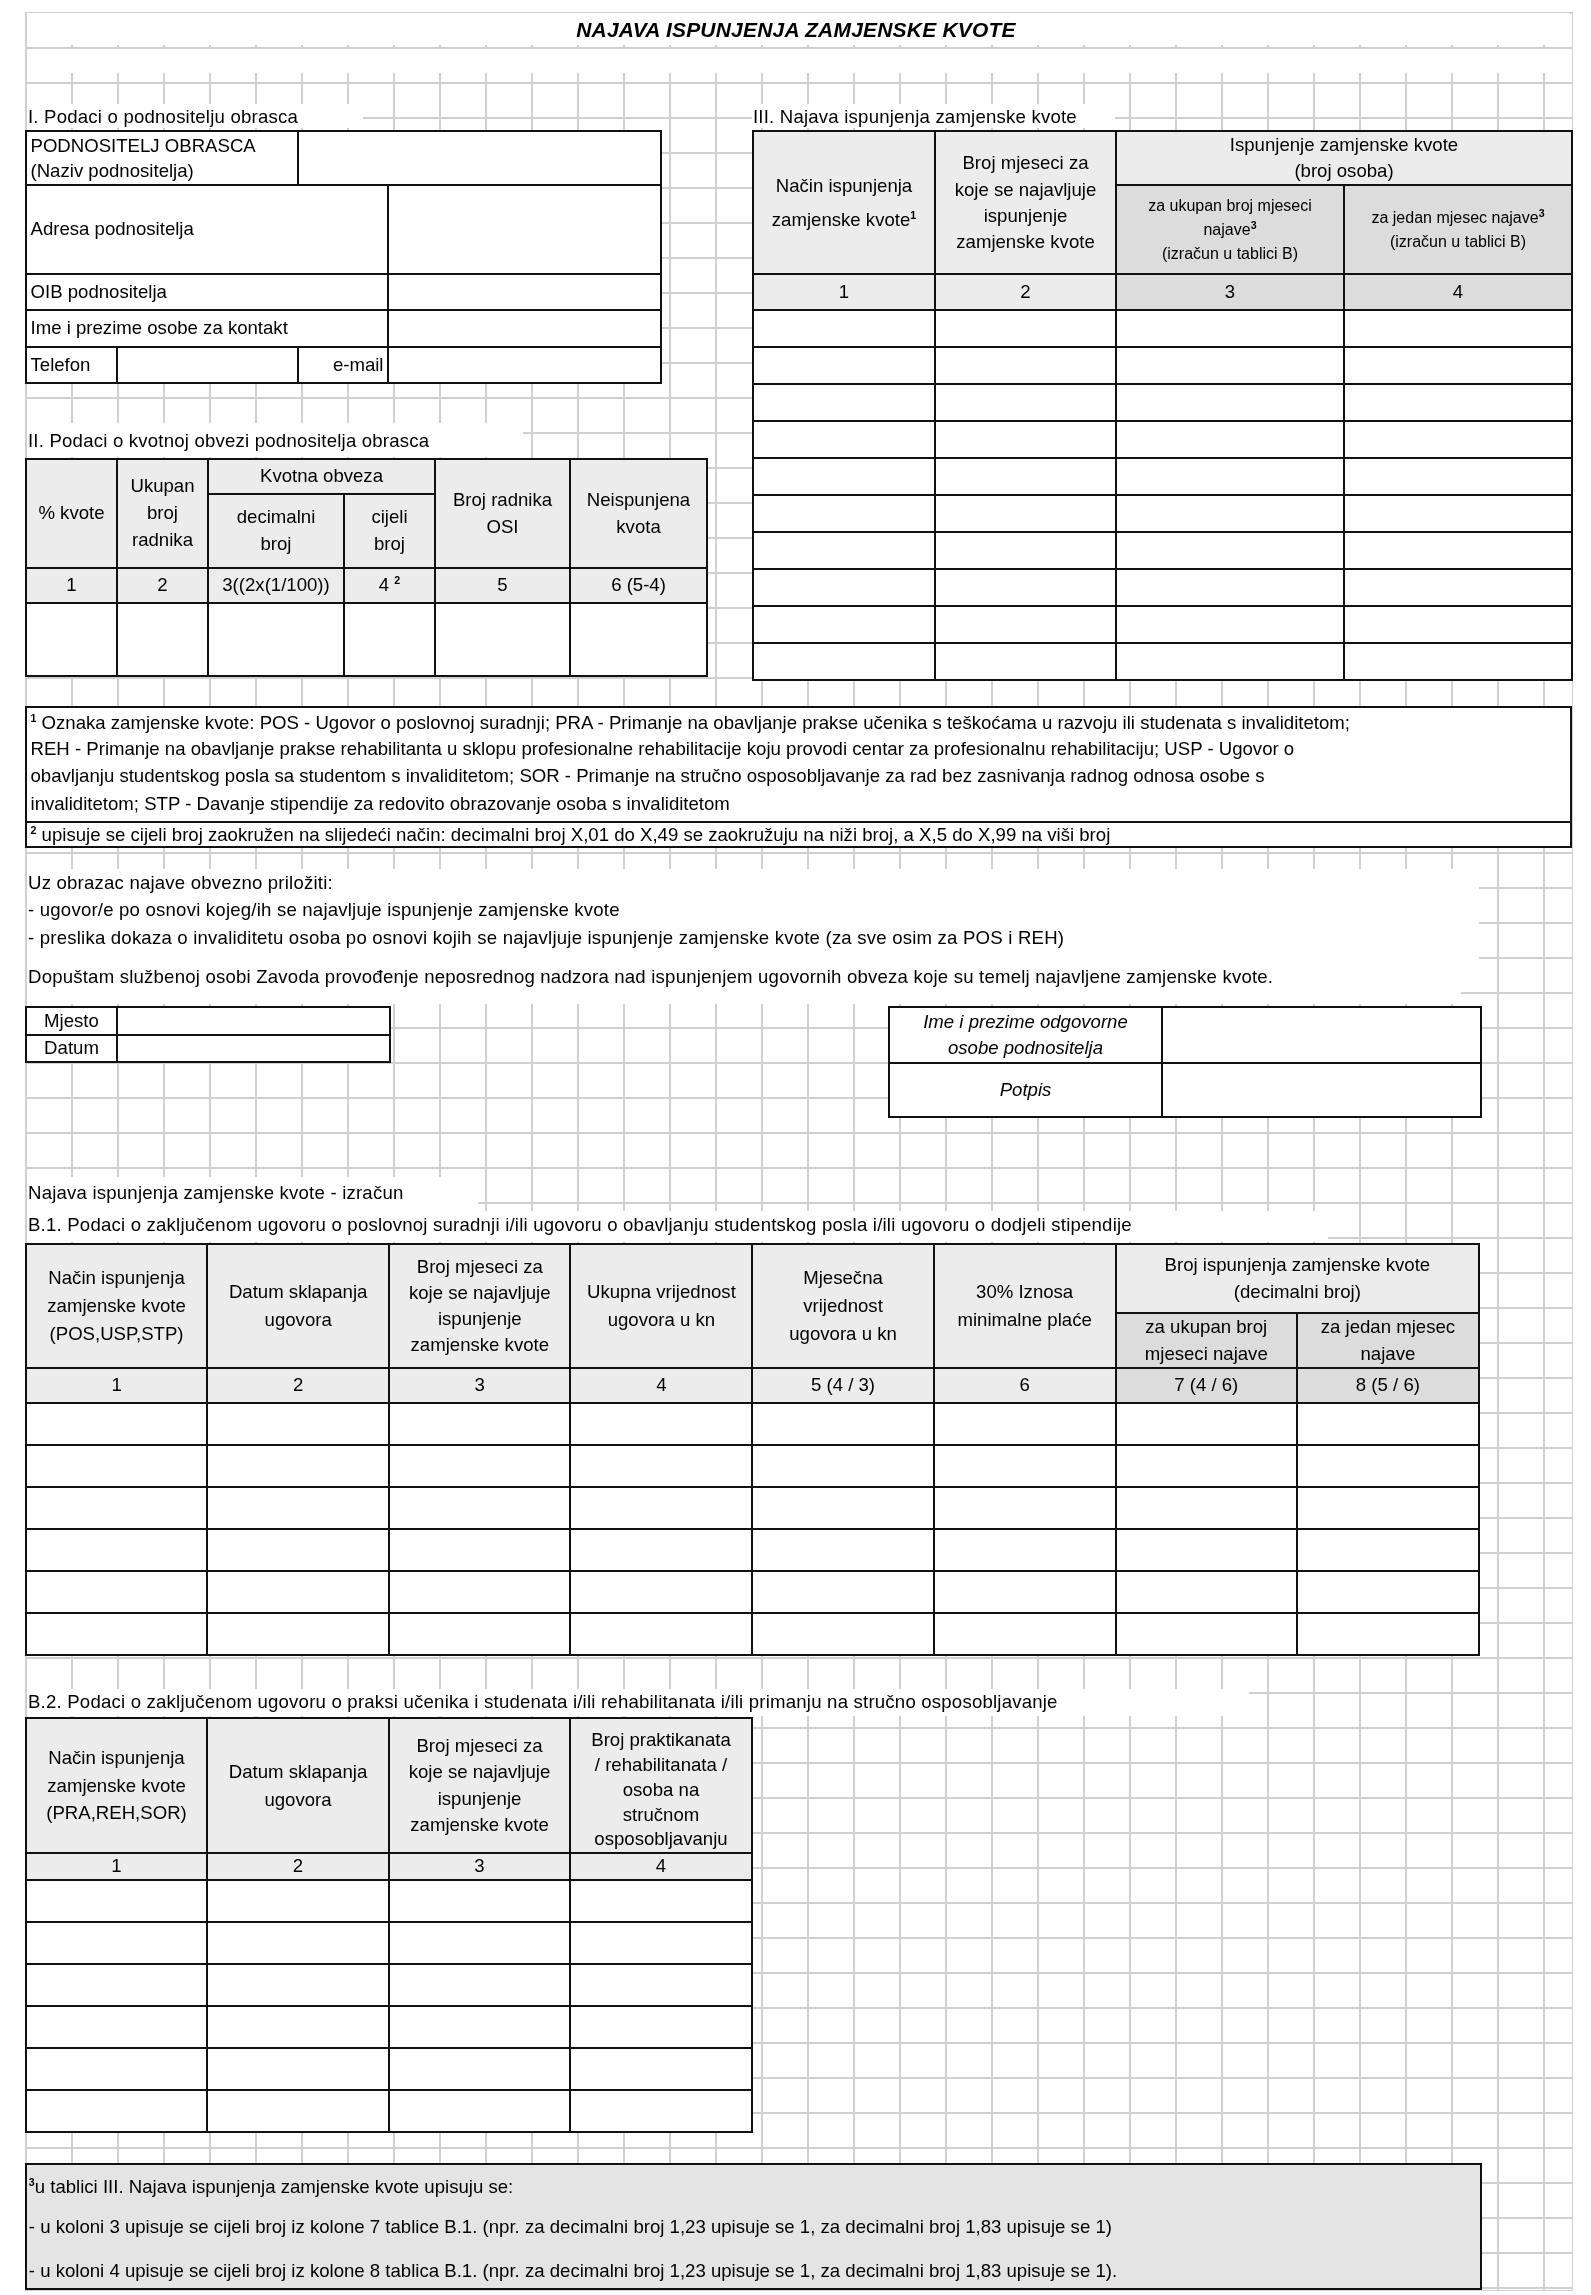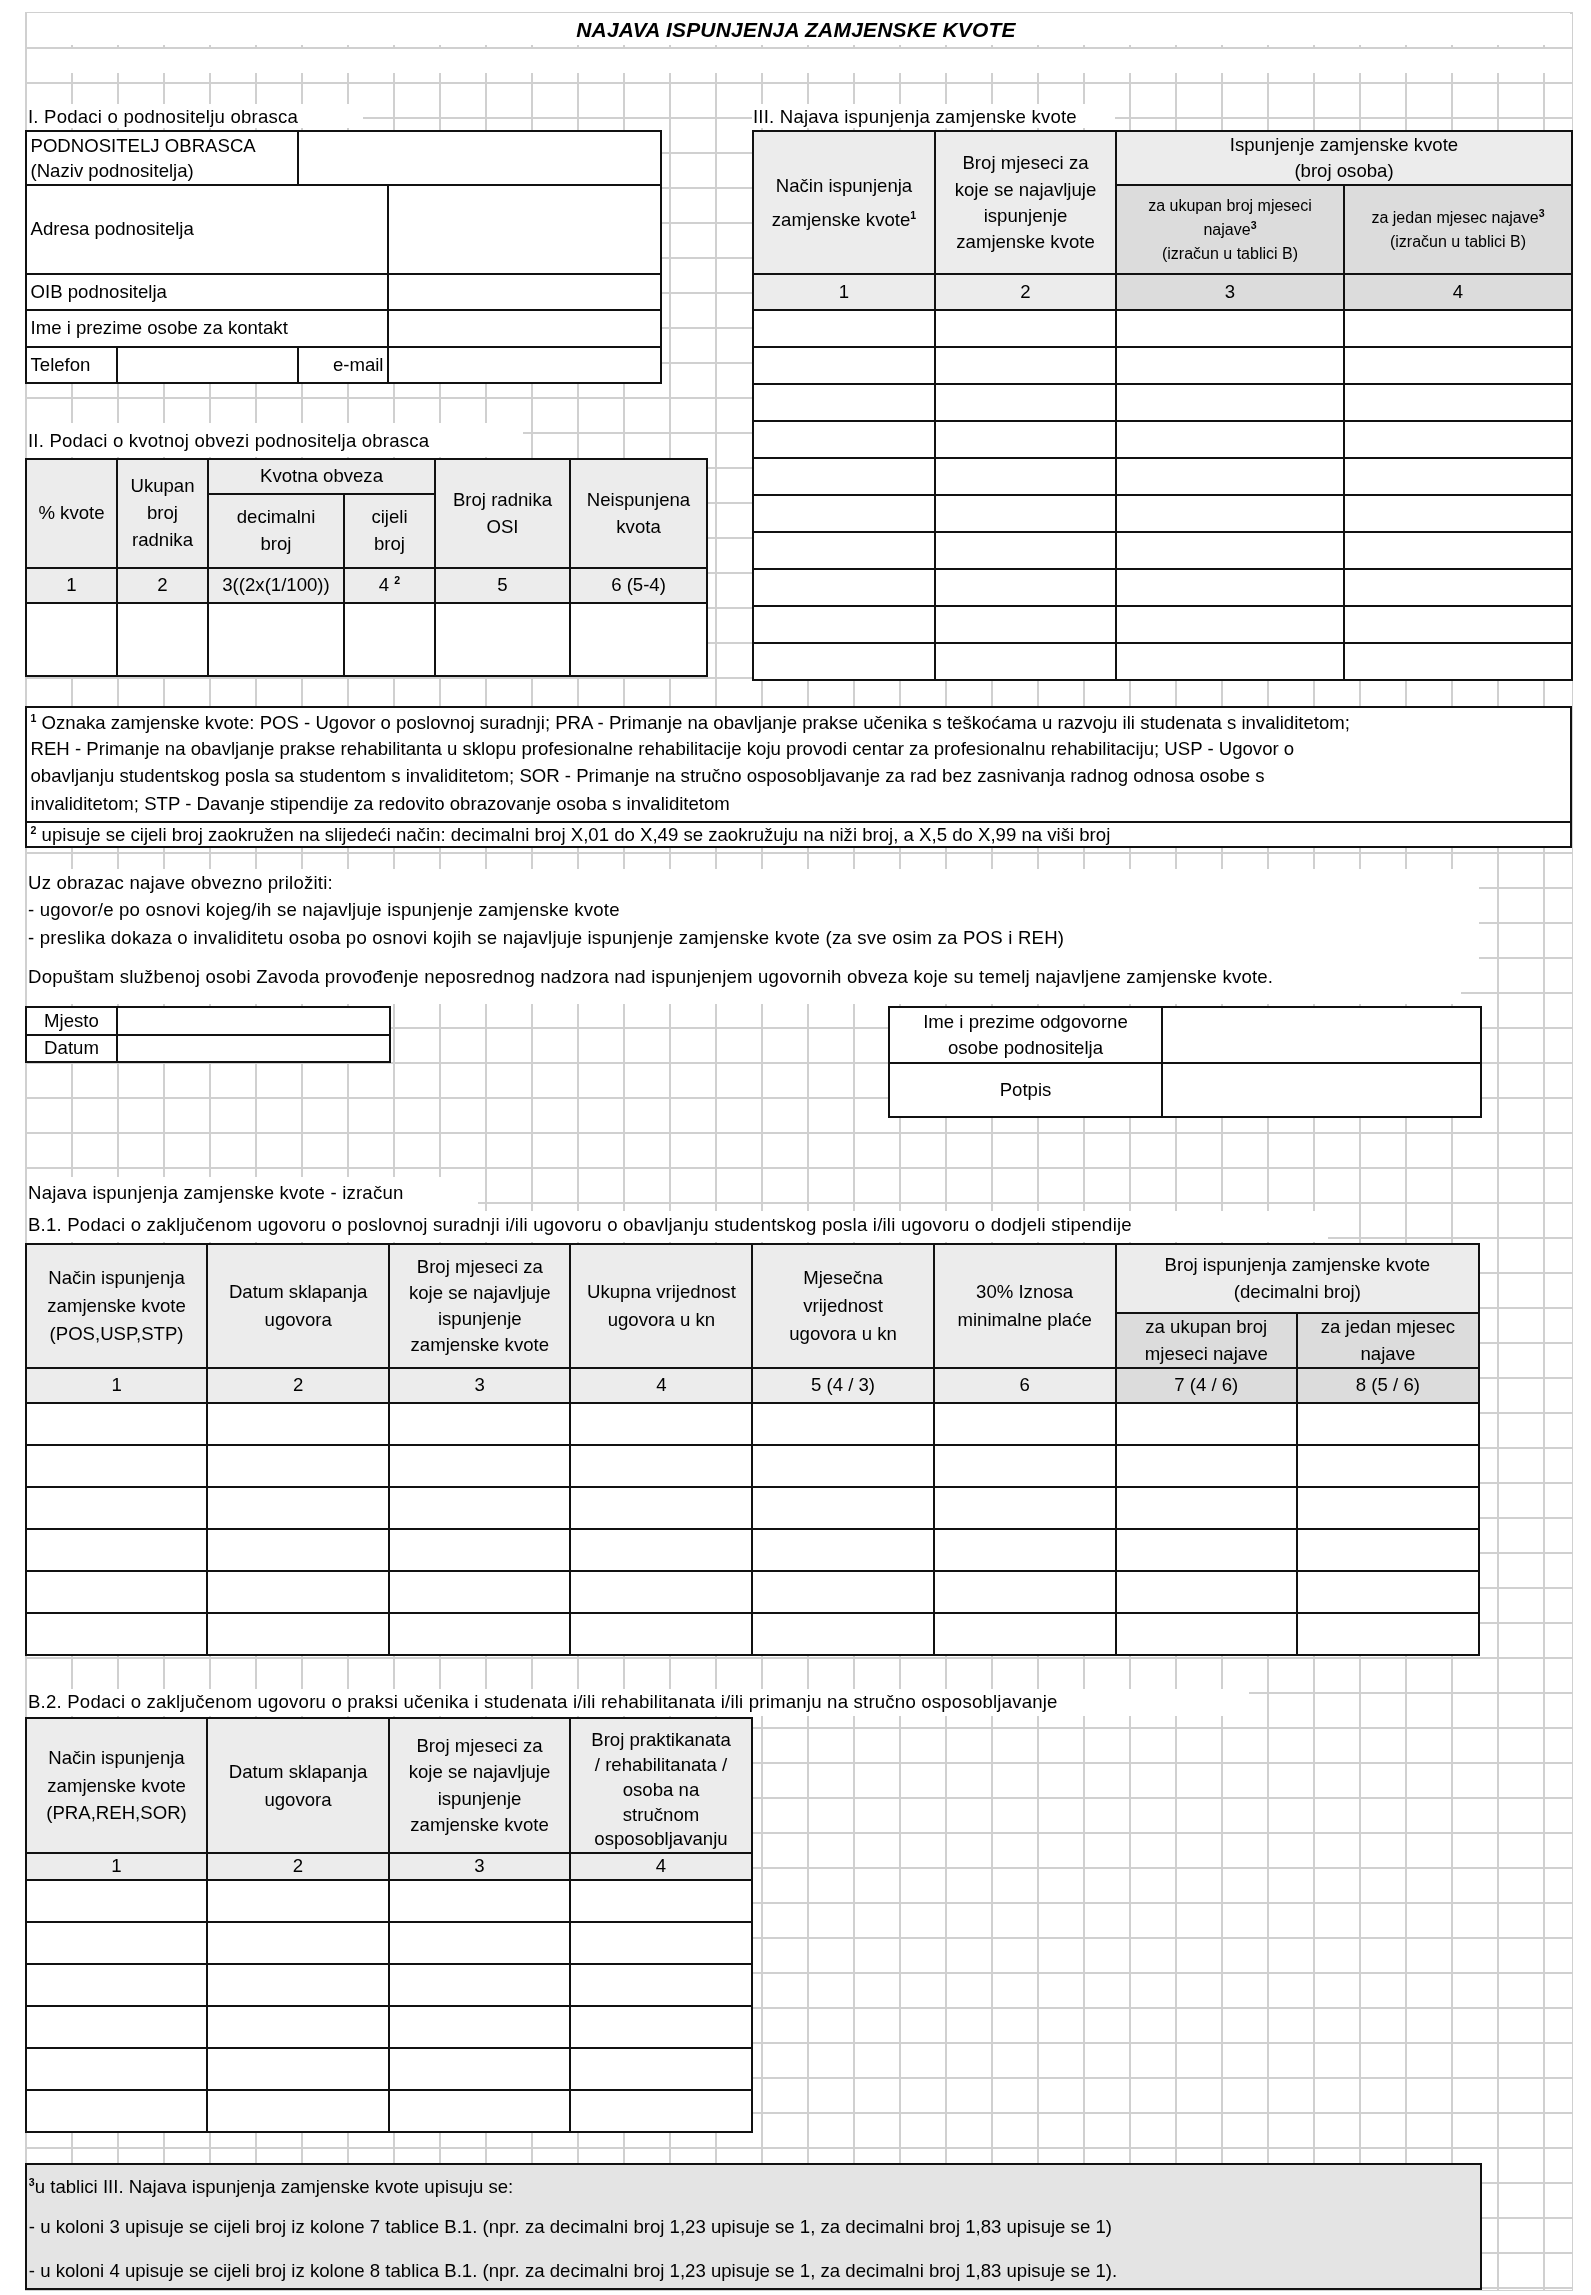--- a/index.html
+++ b/index.html
@@ -255,21 +255,21 @@
     <td class="c" style="line-height:1">Mjesto</td>
     <td></td>
   </tr>
   <tr style="height:27.4px">
     <td class="c" style="line-height:1">Datum</td>
     <td></td>
   </tr>
 </tbody>
   </table>
 
-<table style="left:888px;top:1006px;width:591px;">
+<table style="left:888px;top:1006px;width:591px;font-style:italic;">
   <colgroup>
       <col style="width:273px">
       <col style="width:319px">
     </colgroup>
   <tbody>
       <tr style="height:56px">
     <td class="c" style="line-height:1.4">
       <span>Ime i prezime odgovorne</span><br><span>osobe podnositelja</span>
     </td>
     <td></td>

